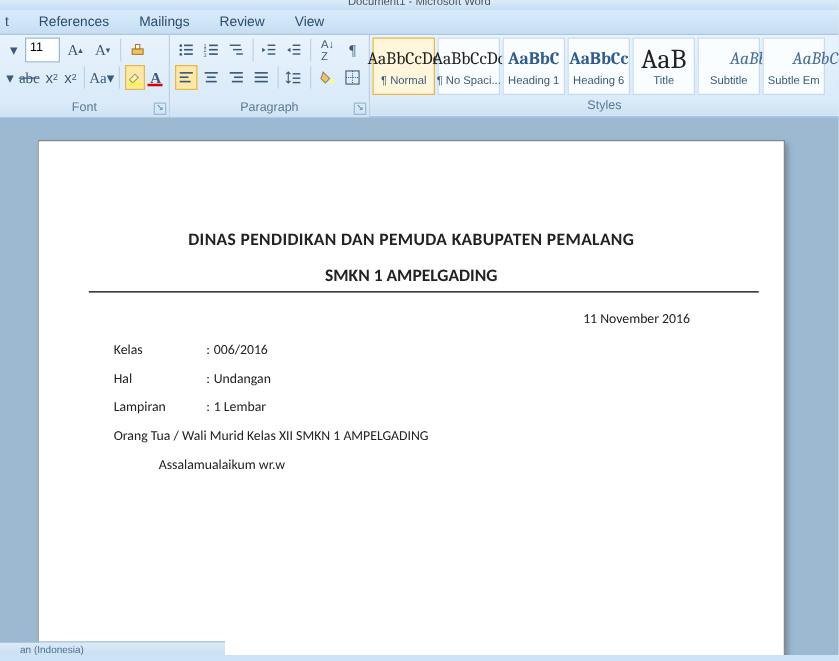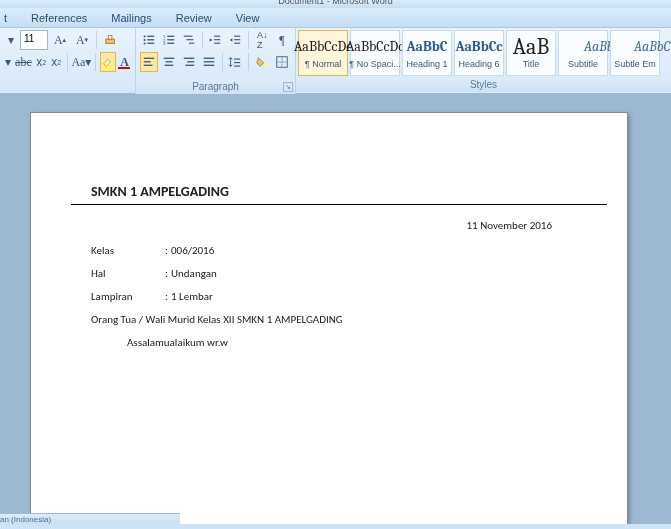--- a/index.html
+++ b/index.html
@@ -171,20 +171,21 @@
   color: #222;
 }
 .hdr1 {
   text-align: center;
   font-size: 14px;
   font-weight: bold;
   letter-spacing: 0.3px;
   margin-bottom: 12px;
 }
 .hdr2 {
+  text-align: center;
   font-size: 14px;
   font-weight: bold;
   margin-bottom: 4px;
 }
 .hr {
   border: none;
   border-top: 1.5px solid #000;
   margin: 0 -40px 0 -20px;
 }
 .date {
@@ -203,21 +204,21 @@
 
 .statusbar {
   position: absolute;
   bottom: 0; left: 0;
   width: 180px;
   height: 11px;
   background: linear-gradient(#dceaf6,#cbe0f3);
   border-top: 1px solid #9abbd8;
   font-size: 8px;
   color: #4a6f93;
-  padding-left: 0;
+  padding-left: 16px;
   line-height: 11px;
   overflow: hidden;
 }
 
 svg.icon { width: 14px; height: 14px; }
 </style>
 </head>
 <body>
 
 <div class="titlebar">
@@ -262,20 +263,24 @@
               <path d="M3 10 L8 5 L11 8 L6 13 Z" fill="#fffb8f" stroke="#999"></path>
               <rect x="2" y="13" width="12" height="2" fill="#ffff00"></rect>
             </svg>
         </div>
         <div class="tbtn">
           <span style="font-family:serif;font-weight:bold">A</span>
             <span style="position:absolute;width:12px;height:2px;background:#d00;margin-top:12px"></span>
         </div>
       </div>
     </div>
+    <div class="grp-label">
+      <span>Font</span>
+      <div class="grp-launch">↘</div>
+    </div>
   </div>
 
   <div class="grp" style="width:160px">
     <div class="grp-body">
       <div class="row">
         <div class="tbtn">
             <svg class="icon" viewBox="0 0 16 16">
               <circle cx="3" cy="4" r="1.2" fill="#3a5a78"></circle>
               <rect x="6" y="3" width="8" height="1.5" fill="#3a5a78"></rect>
               <circle cx="3" cy="8" r="1.2" fill="#3a5a78"></circle>
@@ -415,20 +420,21 @@
       </div>
     <div class="grp-label">
       <span>Styles</span>
     </div>
   </div>
 
 </div>
 
 <div class="workspace">
   <div class="page">
+    <div class="hdr1">DINAS PENDIDIKAN DAN PEMUDA KABUPATEN PEMALANG</div>
     <div class="hdr2">SMKN 1 AMPELGADING</div>
     <hr class="hr">
     <div class="date">11 November 2016</div>
 
     <div class="kv">
       <span class="k">Kelas</span>
       <span class="c">:</span>
       <span class="v">006/2016</span>
     </div>
     <div class="kv">

